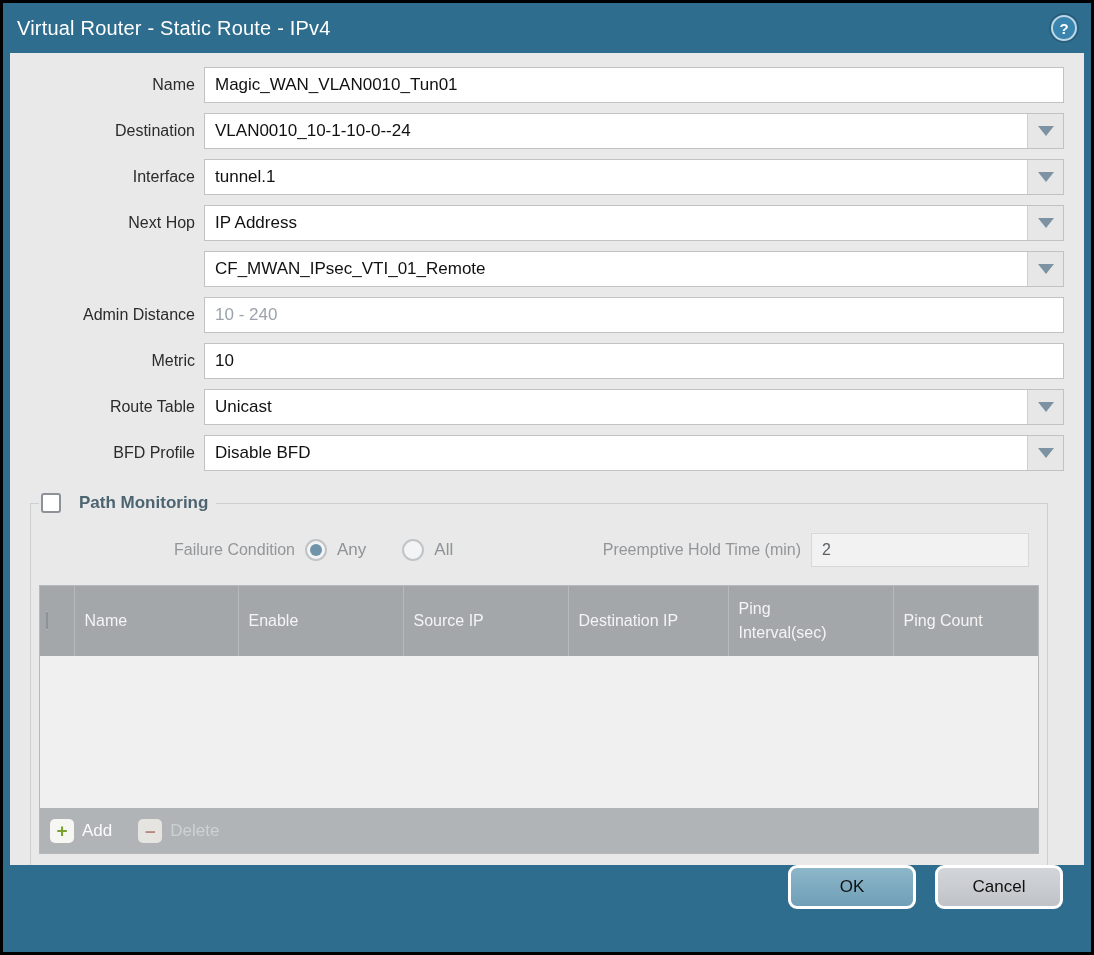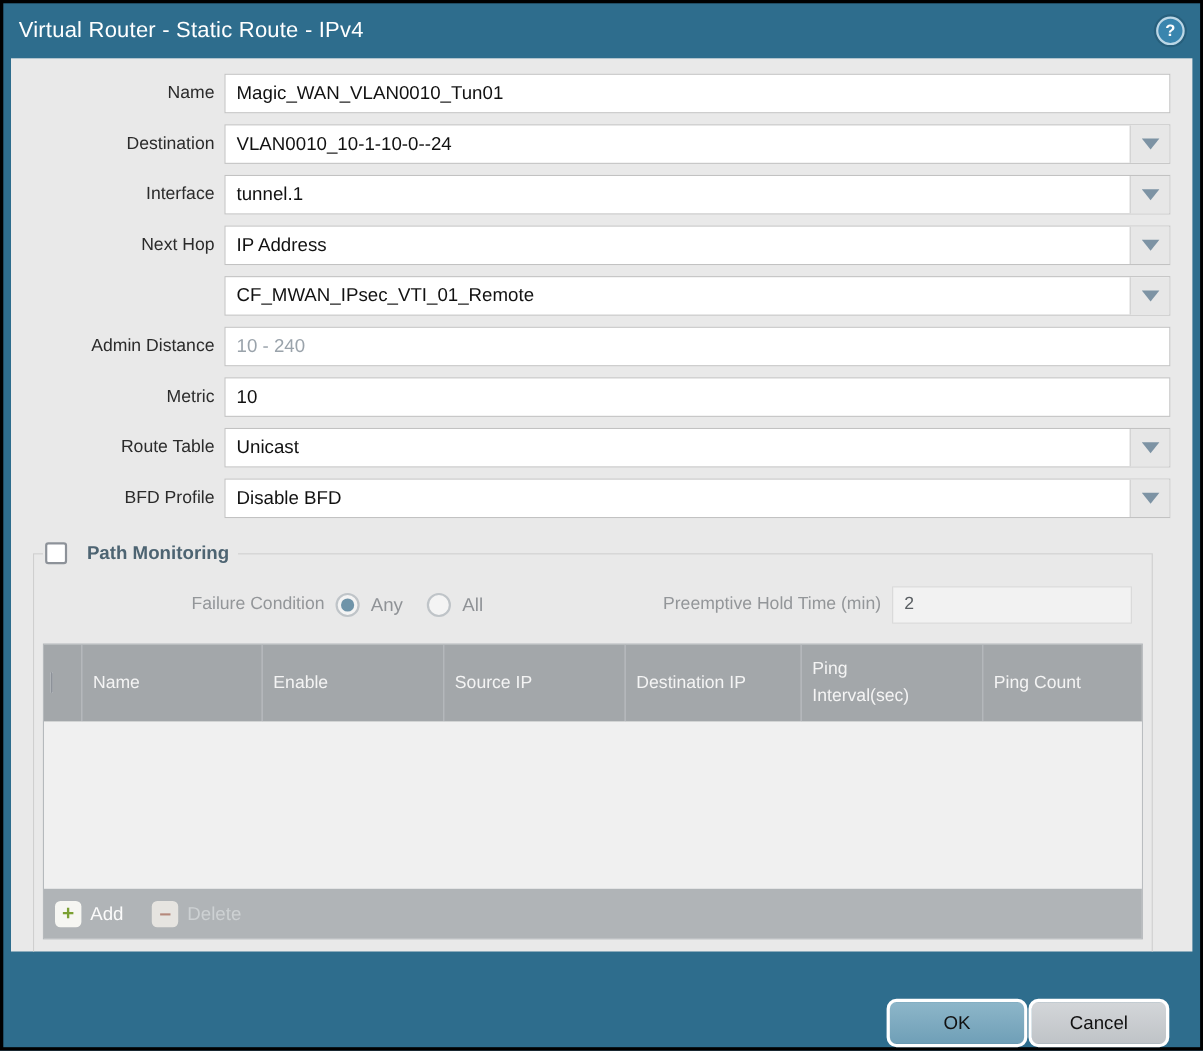--- a/index.html
+++ b/index.html
@@ -96,21 +96,21 @@
     box-sizing: border-box;
     cursor: pointer;
   }
   .pm-title { font-size: 17px; font-weight: bold; color: #4d6472; }
   .fc-row { display: flex; align-items: center; padding: 10px 12px 4px 0; }
   .fc-label {
     width: 268px; flex: none; text-align: right;
     font-size: 16px; color: #939699; padding-right: 10px;
     box-sizing: border-box;
   }
-  .radio-group { display: flex; align-items: center; gap: 22px; text-align: right; }
+  .radio-group { display: flex; align-items: center; gap: 36px; text-align: right; }
   .radio-item { display: flex; align-items: center; gap: 10px; cursor: pointer; }
   .radio {
     width: 22px; height: 22px; border-radius: 50%;
     background: #f4f4f4;
     border: 2px solid #bfc4c8;
     box-sizing: border-box;
     display: flex; align-items: center; justify-content: center;
   }
   .radio-dot { width: 12px; height: 12px; border-radius: 50%; background: transparent; }
   .radio-dot.on { background: #6f94a9; }
@@ -158,22 +158,22 @@
   }
   .plus-icon { color: #7ba032; }
   .minus-icon { color: #b5897b; background: #e6e4e0; }
   .tool-label { font-size: 17px; }
   .add-label { color: #fbfbfb; }
   .tool-btn.disabled { cursor: default; }
   .tool-btn.disabled .tool-label { color: #cdd1d3; }
   
   .footerbar {
     height: 87px; flex: none;
-    display: flex; align-items: flex-end; justify-content: flex-end;
-    gap: 1px; padding-right: 28px;
+    display: flex; align-items: flex-start; justify-content: flex-end;
+    gap: 19px; padding-right: 28px;
   }
   .btn {
     width: 128px; height: 44px;
     border-radius: 9px;
     border: 3px solid #fff;
     box-sizing: border-box;
     font-size: 17px; color: #111;
     font-family: "Liberation Sans", sans-serif;
     cursor: pointer;
   }

